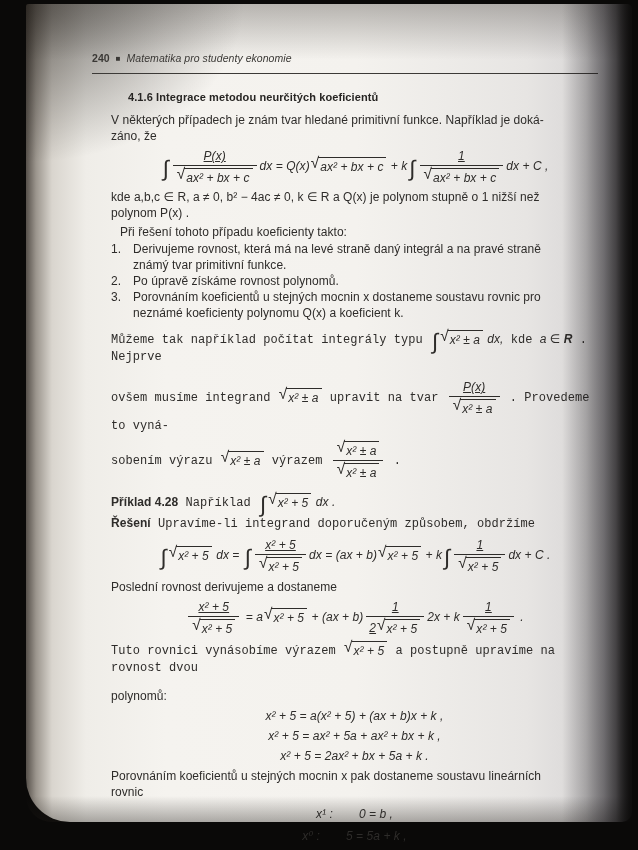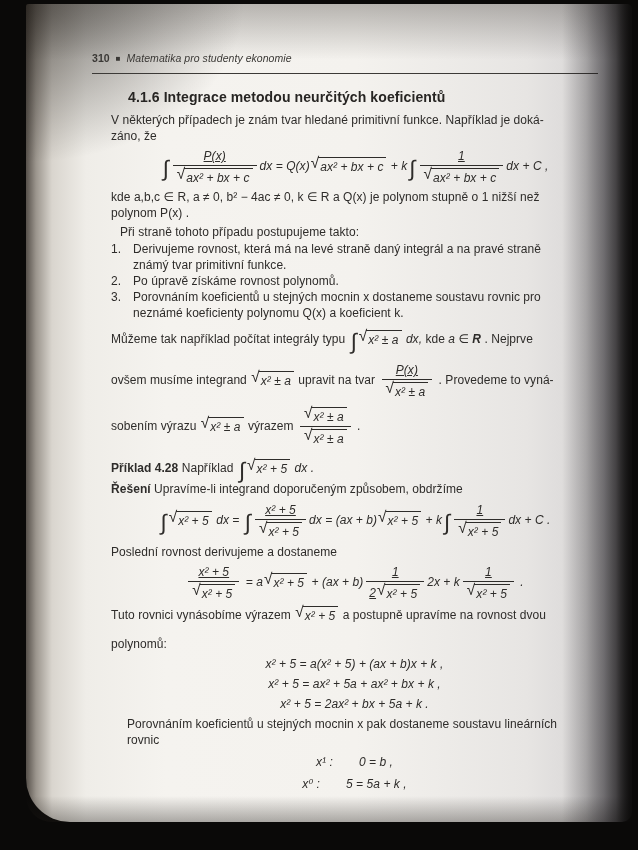--- a/index.html
+++ b/index.html
@@ -39,35 +39,35 @@
     position:absolute;left:66px;top:46px;width:506px;z-index:2;
     font-size:12px;line-height:16px;letter-spacing:0.05px;
   }
   
   .runhead{display:flex;align-items:baseline;font-size:10.5px;color:#3a3835;}
   .pgnum{font-weight:bold;margin-right:6px;}
   .sqbullet{font-size:8px;margin-right:6px;position:relative;top:-1px;font-style:normal;}
   .runtitle{font-style:italic;}
   .rule{border-bottom:1.6px solid #3c3a37;margin-top:5px;}
   
-  .heading{font-size:14px;font-weight:bold;margin:15px 0 0 36px;letter-spacing:0.1px;color:#272523;}
+  .heading{font-size:11px;font-weight:bold;margin:15px 0 0 36px;letter-spacing:0.1px;color:#272523;}
   
   .bodycol{margin-left:19px;margin-top:7px;}
   .para{white-space:pre-line;margin:0 0 1px 0;}
   .indent1{text-indent:9px;}
   .olist{margin-top:1px;}
   .olitem{display:flex;margin:0;}
   .olnum{flex:0 0 22px;}
   .oltext{white-space:pre-line;flex:1;}
   
   .formula{text-align:center;margin:5px 0;}
   .fleft{text-align:center;margin:2px 0;}
   .mline{margin:4px 0;}
   .mt{font-style:italic;}
-  .up{font-style:normal;}
+  .up{font-style:normal;font-family:Liberation Mono, monospace;}
   .bd{font-weight:bold;font-style:normal;}
   .intg{font-style:normal;font-size:1.85em;line-height:0;vertical-align:middle;position:relative;top:2px;margin:0 1px 0 2px;}
   .frac{display:inline-block;vertical-align:middle;text-align:center;margin:0 3px;text-decoration:underline;}
   .frac .num{display:block;padding:0 3px 1px;}
   .frac .den{display:block;border-top:1.2px solid #2e2c2a;padding:2px 3px 0;}
   .sqrt{display:inline-flex;align-items:flex-start;white-space:nowrap;margin:0 1px;}
   .rad{font-style:normal;font-size:1.28em;line-height:1;position:relative;top:-2px;margin-right:-1px;}
   .rdc{border-top:1.2px solid #2e2c2a;padding:1px 3px 0 2px;font-style:italic;}
   .gap{display:inline-block;width:26px;}
   .syslines .fleft{margin:6px 0;}
@@ -76,21 +76,21 @@
 </head>
 <body>
 
 <div class="page">
   <div class="shade-top"></div>
   <div class="shade-corner"></div>
 
   <div class="content">
 
     <div class="runhead">
-      <span class="pgnum">310</span>
+      <span class="pgnum">240</span>
       <span class="sqbullet">■</span>
       <span class="runtitle">Matematika pro studenty ekonomie</span>
     </div>
     <div class="rule"></div>
 
     <div class="heading">4.1.6 Integrace metodou neurčitých koeficientů</div>
 
     <div class="bodycol">
 
       <p class="para">V některých případech je znám tvar hledané primitivní funkce. Například je doká-
@@ -103,21 +103,21 @@
             <span class="rad">√</span>
             <span class="rdc"><span class="mt">ax² + bx + c</span></span>
           </span><span class="mt"> + k</span><span class="intg">∫</span><span class="frac"><span class="num"><span class="mt">1</span></span><span class="den"><span class="sqrt">
                 <span class="rad">√</span>
                 <span class="rdc"><span class="mt">ax² + bx + c</span></span>
               </span></span></span><span class="mt">dx + C ,</span></div>
 
       <p class="para">kde a,b,c ∈ R, a ≠ 0, b² − 4ac ≠ 0,  k ∈ R a Q(x) je polynom stupně o 1 nižší než
 polynom P(x) .</p>
 
-      <p class="para indent1" style="margin-top:3px;">Při straně tohoto případu postupujeme takto:</p>
+      <p class="para indent1" style="margin-top:3px;">Při řešení tohoto případu koeficienty takto:</p>
 
       <div class="olist">
         <div class="olitem">
           <span class="olnum">1.</span>
           <span class="oltext">Derivujeme rovnost, která má na levé straně daný integrál a na pravé straně
 známý tvar primitivní funkce.</span>
         </div>
         <div class="olitem">
           <span class="olnum">2.</span>
           <span class="oltext">Po úpravě získáme rovnost polynomů.</span>
@@ -196,21 +196,21 @@
           </span><span class="up">  a postupně upravíme na rovnost dvou</span></div>
 
       <p class="para" style="margin-top:12px;">polynomů:</p>
 
       <div class="eqlines">
         <div class="fleft"><span class="mt">x² + 5 = a(x² + 5) + (ax + b)x + k ,</span></div>
         <div class="fleft"><span class="mt">x² + 5 = ax² + 5a + ax² + bx + k ,</span></div>
         <div class="fleft"><span class="mt">x² + 5 = 2ax² + bx + 5a + k .</span></div>
       </div>
 
-      <p class="para" style="margin-top:2px;margin-left:16px;">Porovnáním koeficientů u stejných mocnin x pak dostaneme soustavu lineárních
+      <p class="para" style="margin-top:2px;">Porovnáním koeficientů u stejných mocnin x pak dostaneme soustavu lineárních
 rovnic</p>
 
       <div class="syslines">
         <div class="fleft"><span class="mt">x¹ :</span><span class="gap"></span><span class="mt">0 = b ,</span></div>
         <div class="fleft"><span class="mt">x⁰ :</span><span class="gap"></span><span class="mt">5 = 5a + k ,</span></div>
       </div>
 
     </div>
   </div>
 

